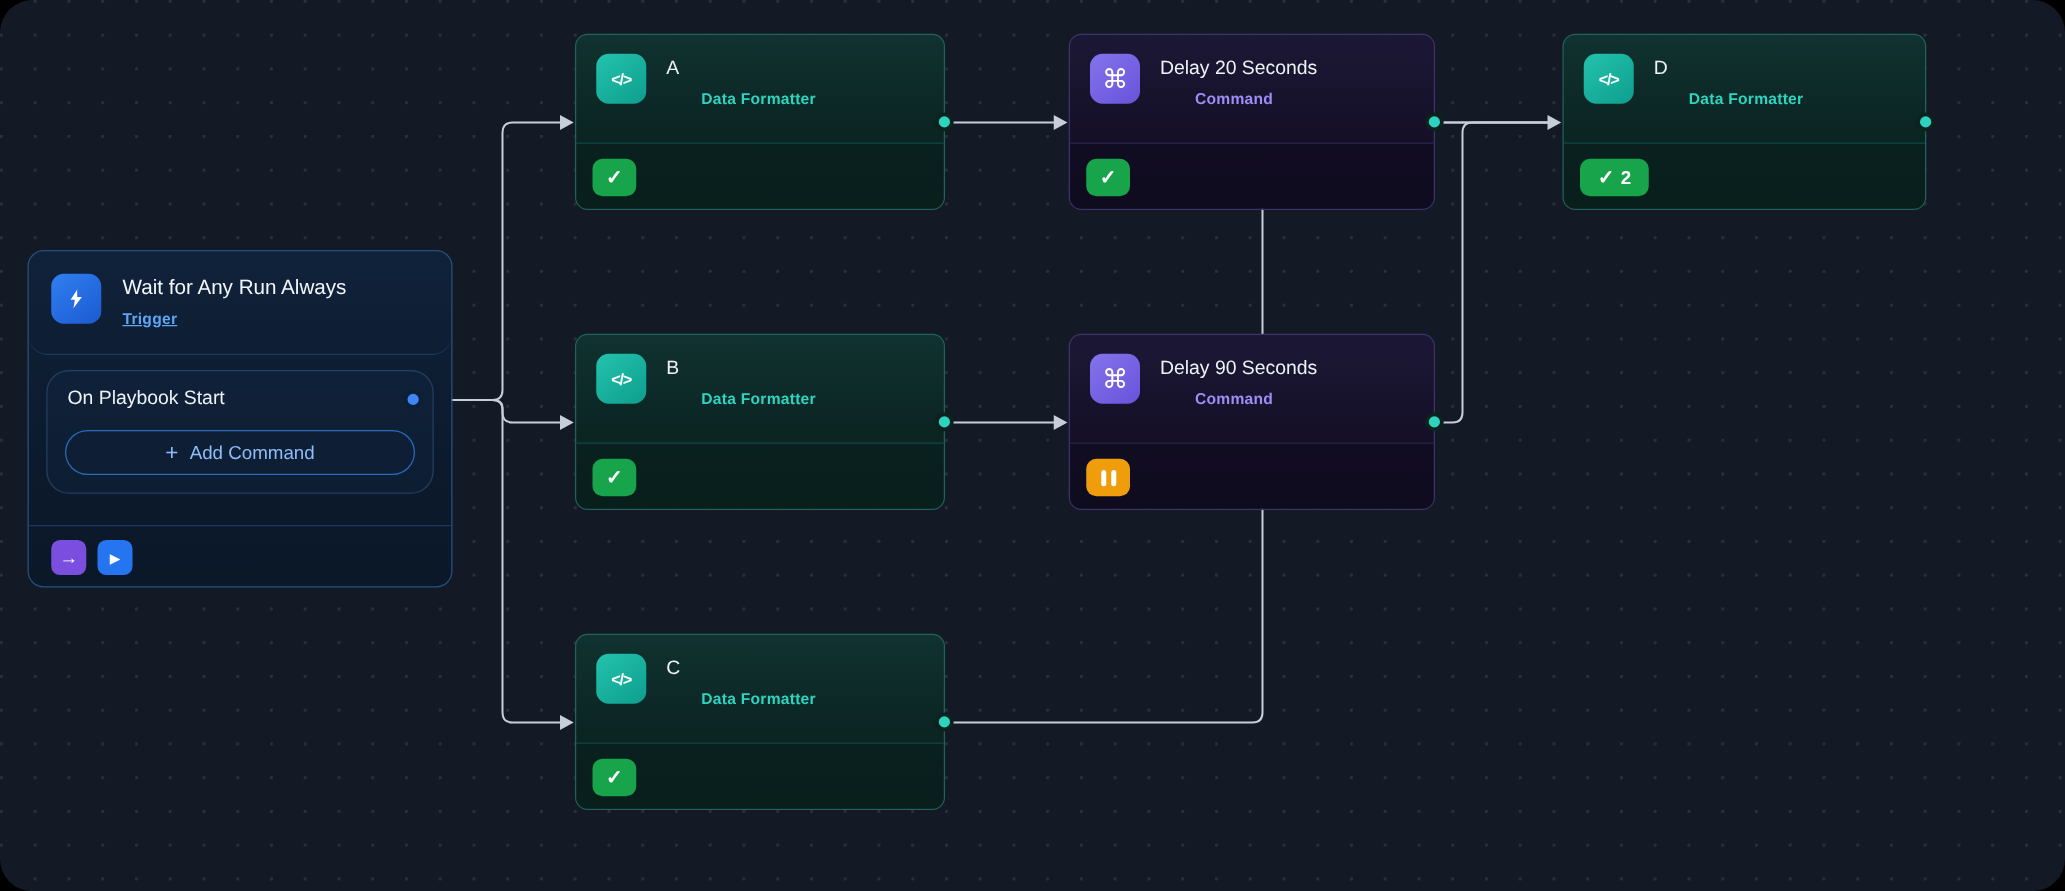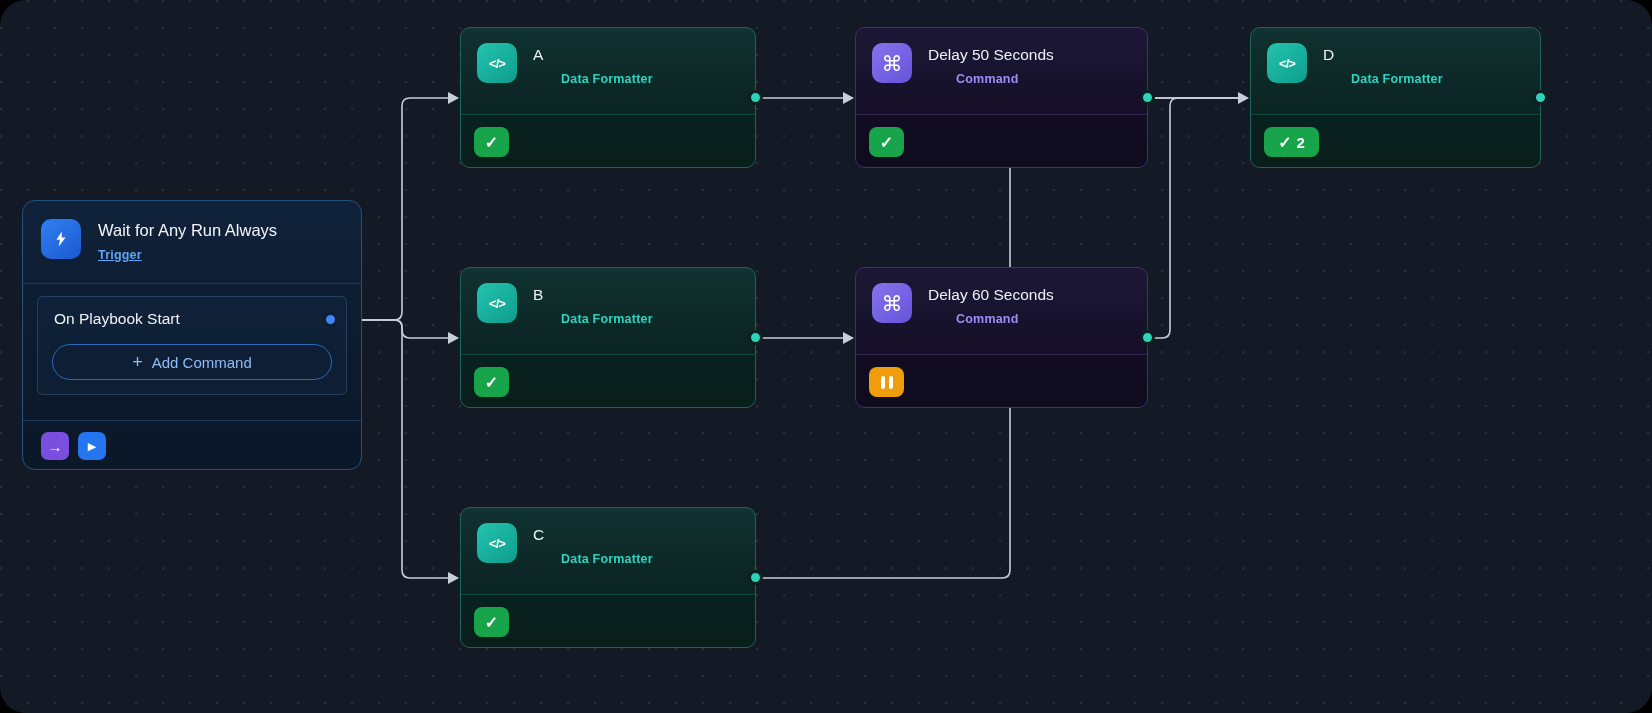--- a/index.html
+++ b/index.html
@@ -39,28 +39,28 @@
   .badge{display:inline-flex;align-items:center;justify-content:center;height:30px;min-width:35px;border-radius:8px;color:#fff;font-weight:700;}
   .badge.green{background:#17a44b;}
   .badge.orange{background:#f09d0c;}
   .badge .chk{font-size:16px;font-weight:700;}
   .badge.wide{padding:0 10px;gap:5px;}
   .badge .cnt{font-size:15px;}
   .badge .bar{display:inline-block;width:4px;height:13px;background:#fff;border-radius:2px;margin:0 2px;}
   
   .trigger{position:absolute;left:22px;top:200px;width:340px;height:270px;border-radius:13px;border:1px solid #245180;
     background:linear-gradient(180deg,#10223a 0%,#0c1a2d 60%,#0b1828 100%);z-index:2;box-sizing:border-box;}
-  .t-hdr{display:flex;gap:17px;height:83px;box-sizing:border-box;padding:18px 18px 0;border-bottom:1px solid #1b3a5c;}
+  .t-hdr{display:flex;gap:17px;height:83px;box-sizing:border-box;padding:18px 18px 0;border-bottom:1px solid #1b3a5c;border-radius:15px;}
   .t-icon{width:40px;height:40px;border-radius:10px;flex:0 0 40px;display:flex;align-items:center;justify-content:center;
     background:linear-gradient(140deg,#2f80f2,#1c59cf);}
   .t-titles{display:flex;flex-direction:column;gap:8px;padding-top:2px;}
   .t-title{font-size:16.5px;color:#f2f6fb;font-weight:500;}
   .t-sub{font-size:12.5px;font-weight:700;color:#5fa5f5;letter-spacing:.2px;text-decoration:underline;}
   .t-mid{height:137px;box-sizing:border-box;padding:12px 14px;border-bottom:1px solid #1b3a5c;}
-  .t-panel{border:1px solid rgba(85,135,195,0.30);border-radius:6px;background:rgba(25,48,80,0.22);}
+  .t-panel{border:1px solid rgba(85,135,195,0.30);border-radius:18px;background:rgba(25,48,80,0.22);}
   .t-event{padding:13px 16px 9px;font-size:15.5px;color:#eef2f7;}
   .t-add{display:flex;align-items:center;justify-content:center;gap:9px;height:36px;margin:7px 14px 14px;width:calc(100% - 28px);
     box-sizing:border-box;background:transparent;border:1.5px solid #2c69bd;border-radius:18px;color:#8fbcf8;font-size:15px;
     font-family:"Liberation Sans",sans-serif;cursor:pointer;}
   .t-add .plus{font-size:18px;font-weight:400;line-height:1;}
   .t-foot{display:flex;gap:9px;padding:11px 18px;}
   .t-btn{width:28px;height:28px;border-radius:7px;border:none;display:flex;align-items:center;justify-content:center;color:#fff;cursor:pointer;padding:0;}
   .t-btn.purple-btn{background:#7a4fe0;font-size:15px;font-weight:700;}
   .t-btn.blue-btn{background:#2574f0;font-size:11px;}
   
@@ -137,21 +137,21 @@
         </div>
     </div>
   </div>
 
   <div class="node purple" style="left:855px;top:27px;width:293px;">
     <div class="hdr">
       <div class="icon cmd">
           <span>⌘</span>
         </div>
       <div class="titles">
-        <div class="title">Delay 50 Seconds</div>
+        <div class="title">Delay 20 Seconds</div>
         <div class="sub">Command</div>
       </div>
     </div>
     <div class="body">
       <div class="badge green">
           <span class="chk">✓</span>
         </div>
     </div>
   </div>
 
@@ -189,21 +189,21 @@
         </div>
     </div>
   </div>
 
   <div class="node purple" style="left:855px;top:267px;width:293px;">
     <div class="hdr">
       <div class="icon cmd">
           <span>⌘</span>
         </div>
       <div class="titles">
-        <div class="title">Delay 60 Seconds</div>
+        <div class="title">Delay 90 Seconds</div>
         <div class="sub">Command</div>
       </div>
     </div>
     <div class="body">
       <div class="badge orange">
         <span class="bar"></span>
           <span class="bar"></span>
       </div>
     </div>
   </div>

